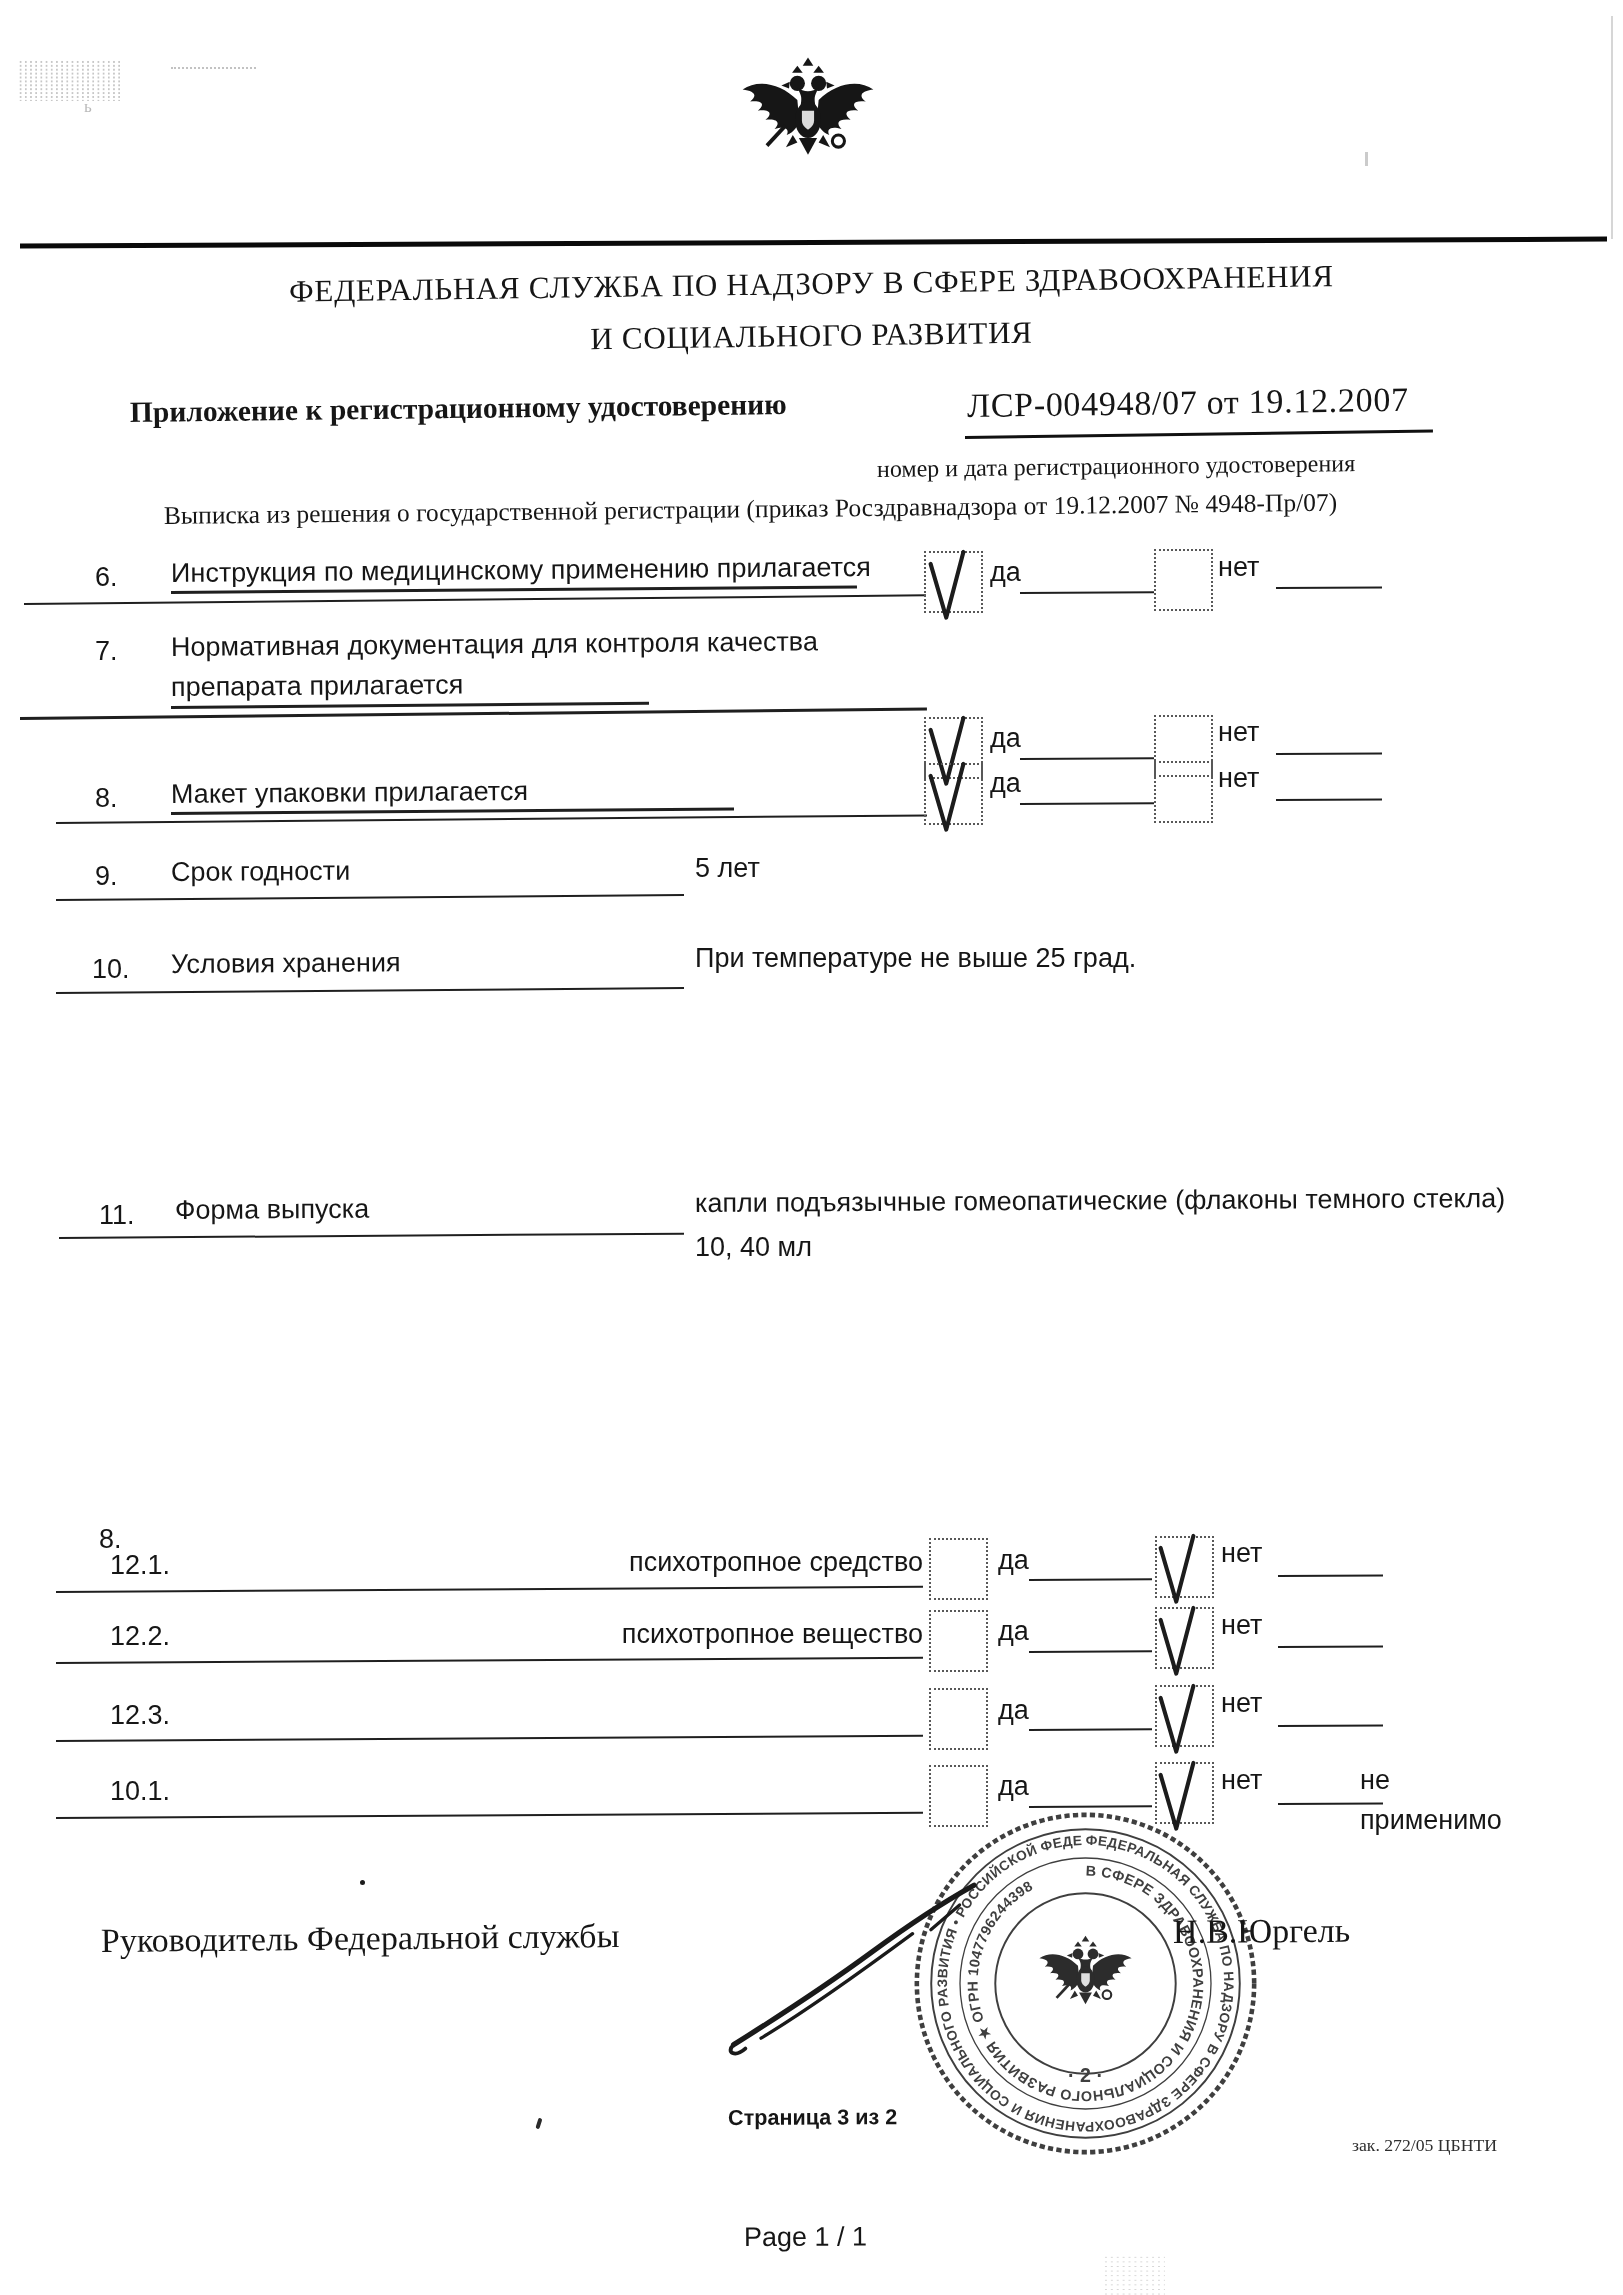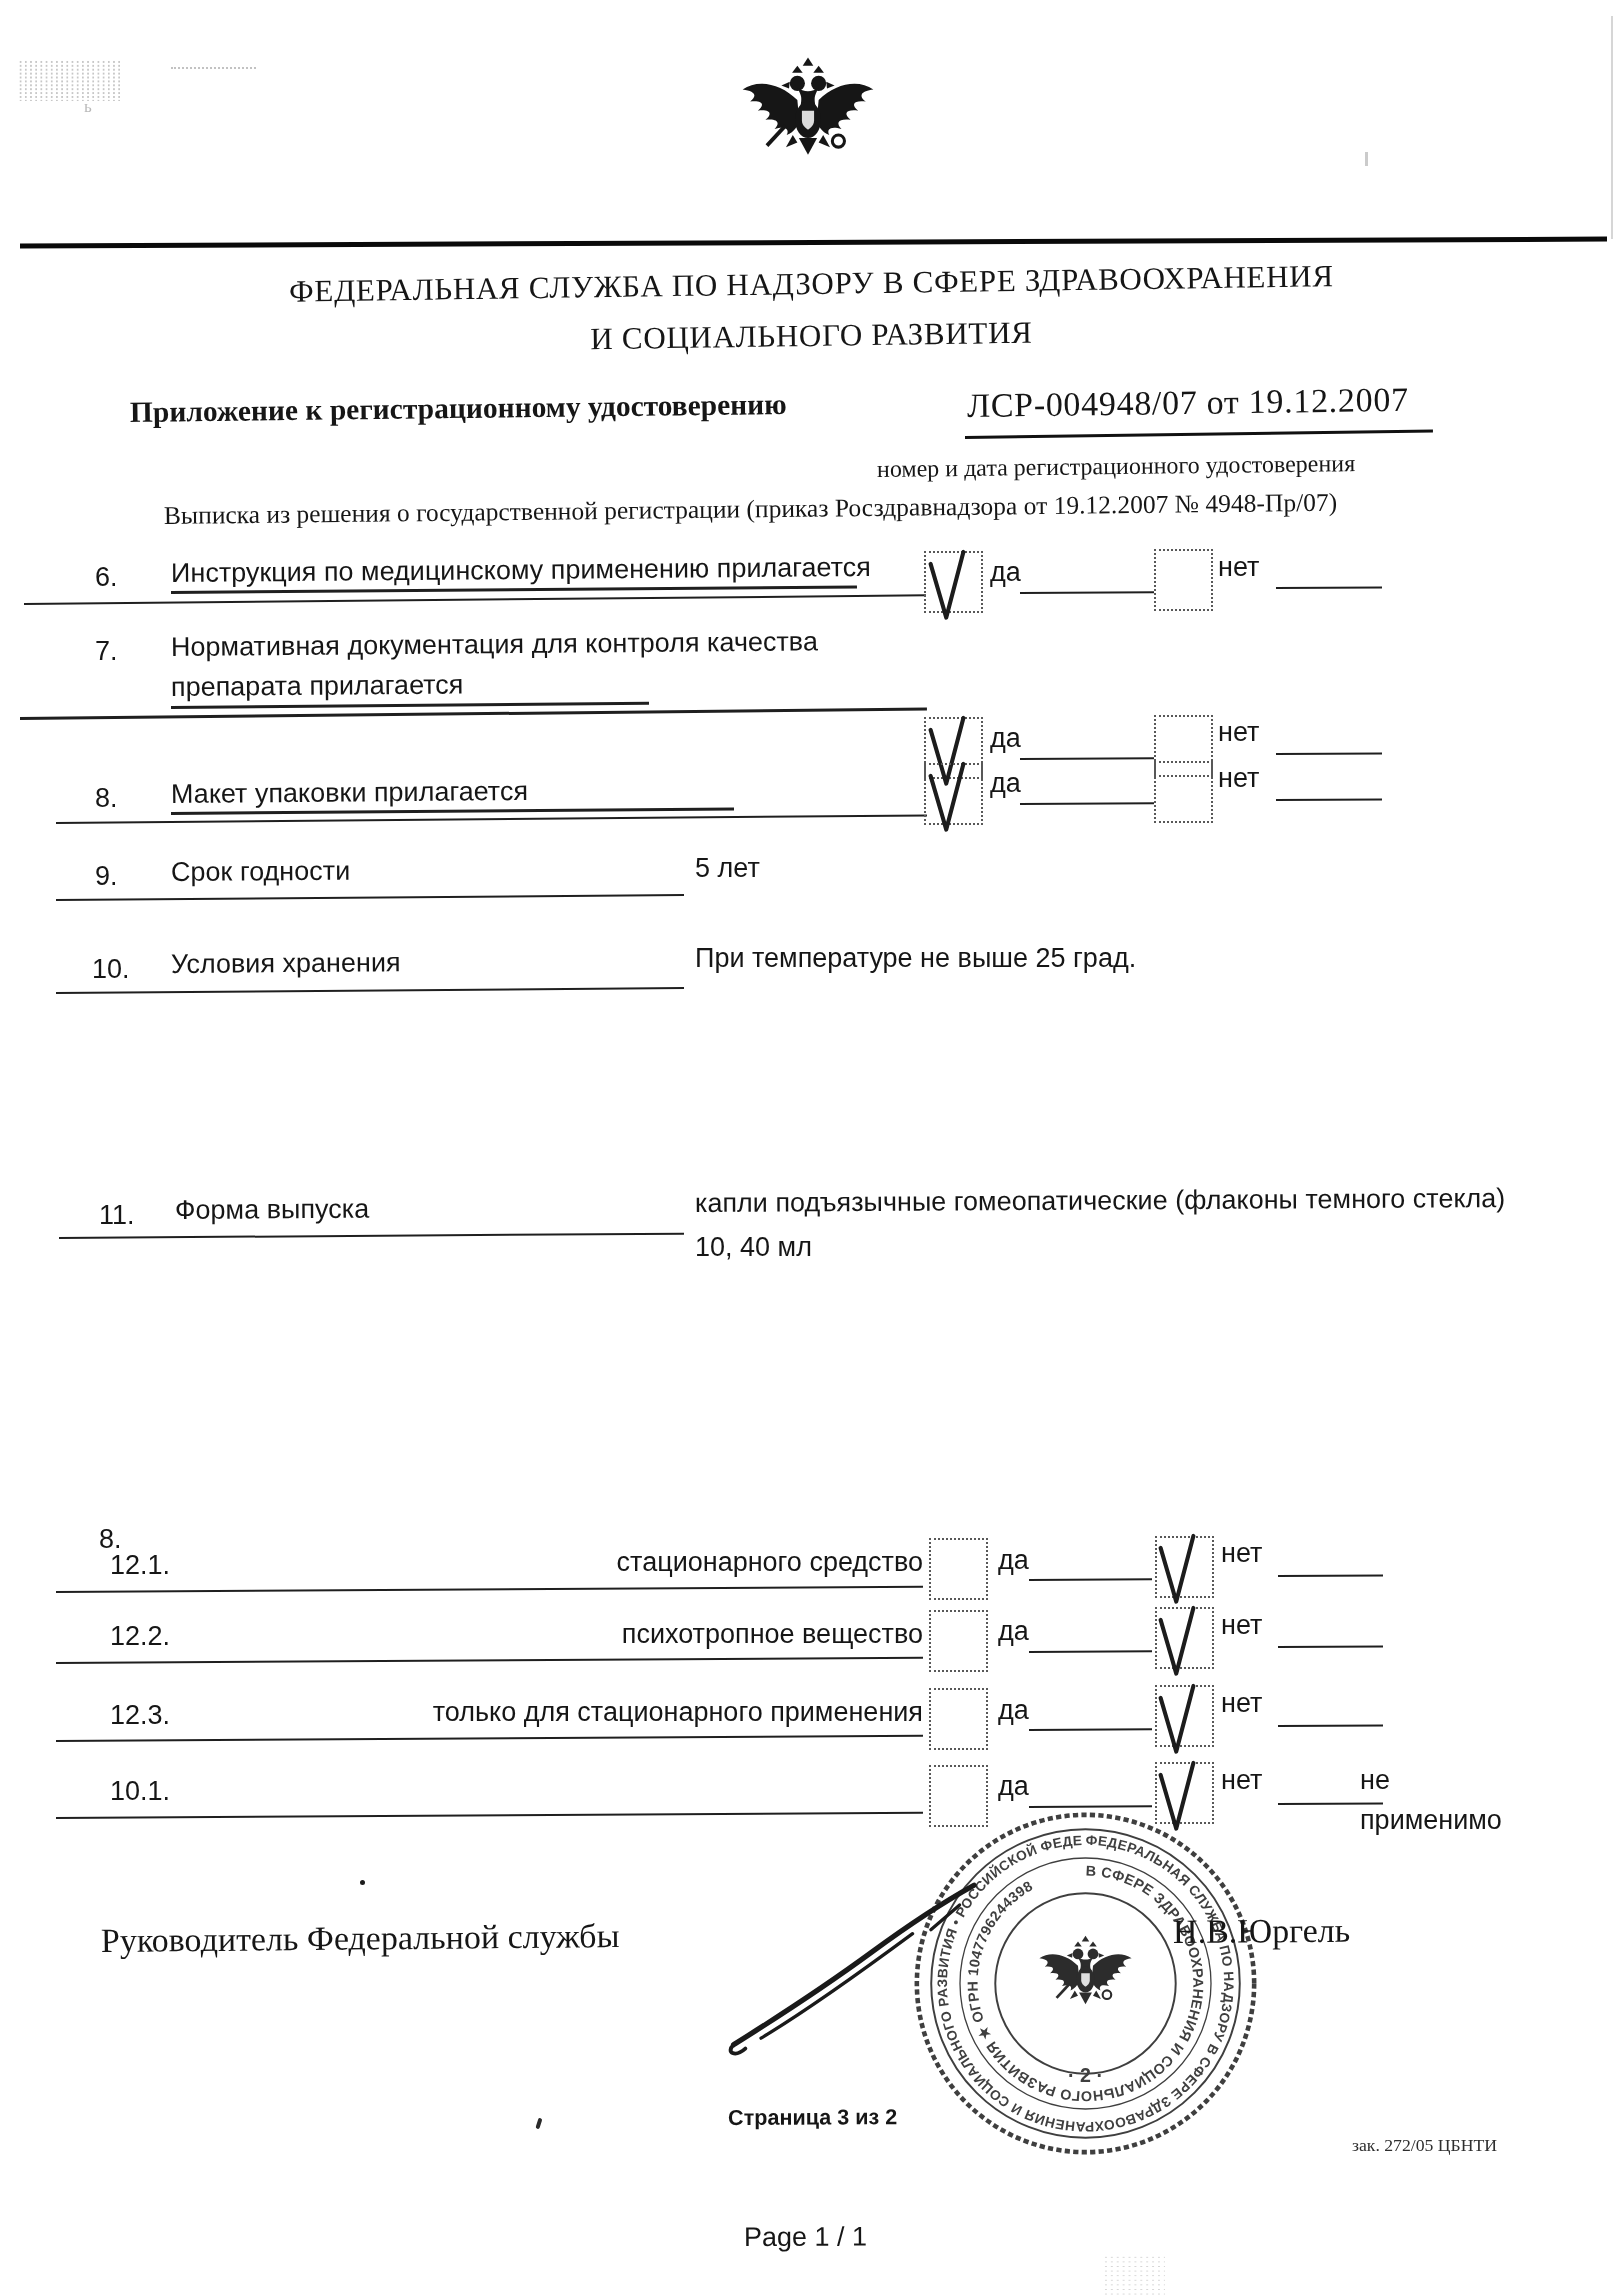--- a/index.html
+++ b/index.html
@@ -211,21 +211,21 @@
 
   <div id="n11" class="t sans rowtxt">11.</div>
   <div id="l11" class="t sans rowtxt">Форма выпуска</div>
   <div id="u11" class="ln"></div>
   <div id="v11a" class="t sans rowtxt">капли подъязычные гомеопатические (флаконы темного стекла)</div>
   <div id="v11b" class="t sans rowtxt">10, 40 мл</div>
 
   <div id="n12" class="t sans rowtxt">8.</div>
 
   <div id="n121" class="t sans rowtxt">12.1.</div>
-  <div id="l121" class="t sans rowtxt rlabel">стационарного средство</div>
+  <div id="l121" class="t sans rowtxt rlabel">психотропное средство</div>
   <div id="u121" class="ln"></div>
   <div id="b121y" class="cbox"></div>
   <div id="d121" class="t sans rowtxt">да</div>
   <div id="ld121" class="ln"></div>
   <div id="b121n" class="cbox"></div>
   <svg id="c121" class="check" viewBox="0 0 64 110">
       <path d="M10 24 C16 44 24 72 31 96 L54 8" stroke="#1c1c1c" stroke-width="5.5" fill="none" stroke-linecap="round" stroke-linejoin="round"></path>
     </svg>
   <div id="e121" class="t sans rowtxt">нет</div>
   <div id="le121" class="ln"></div>
@@ -237,21 +237,20 @@
   <div id="d122" class="t sans rowtxt">да</div>
   <div id="ld122" class="ln"></div>
   <div id="b122n" class="cbox"></div>
   <svg id="c122" class="check" viewBox="0 0 64 110">
       <path d="M10 24 C16 44 24 72 31 96 L54 8" stroke="#1c1c1c" stroke-width="5.5" fill="none" stroke-linecap="round" stroke-linejoin="round"></path>
     </svg>
   <div id="e122" class="t sans rowtxt">нет</div>
   <div id="le122" class="ln"></div>
 
   <div id="n123" class="t sans rowtxt">12.3.</div>
-  <div id="l123" class="t sans rowtxt rlabel">только для стационарного применения</div>
   <div id="u123" class="ln"></div>
   <div id="b123y" class="cbox"></div>
   <div id="d123" class="t sans rowtxt">да</div>
   <div id="ld123" class="ln"></div>
   <div id="b123n" class="cbox"></div>
   <svg id="c123" class="check" viewBox="0 0 64 110">
       <path d="M10 24 C16 44 24 72 31 96 L54 8" stroke="#1c1c1c" stroke-width="5.5" fill="none" stroke-linecap="round" stroke-linejoin="round"></path>
     </svg>
   <div id="e123" class="t sans rowtxt">нет</div>
   <div id="le123" class="ln"></div>

